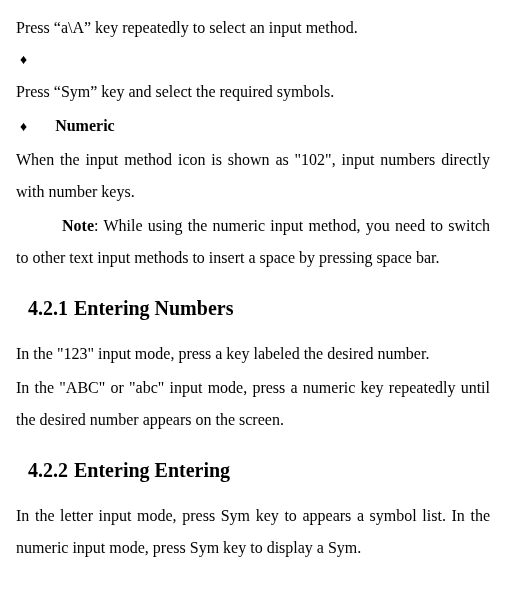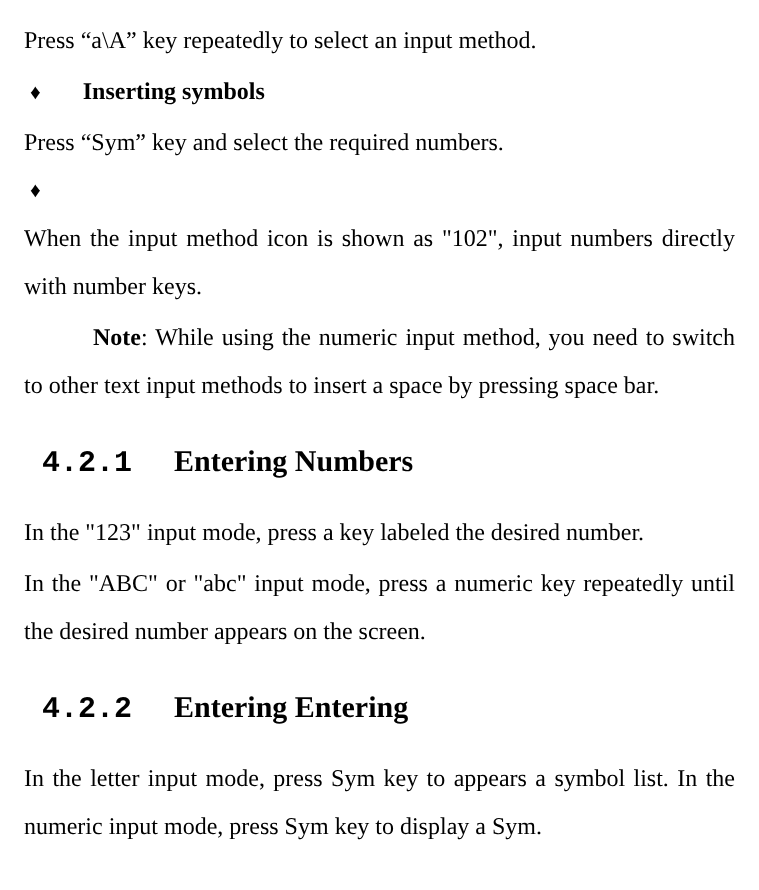--- a/index.html
+++ b/index.html
@@ -25,36 +25,36 @@
       margin-right: 28px;
       margin-left: 4px;
     }
     .bullet-text { font-weight: bold; }
     .note-label { font-weight: bold; margin-left: 46px; }
     .h3 {
       font-weight: bold;
       font-size: 20px;
       margin: 14px 0 10px 12px;
     }
-    .h3-num { margin-right: 28px; font-family: Liberation Mono, monospace; }
+    .h3-num { margin-right: 6px; }
   </style>
 </head>
 <body>
 
 <div class="para">Press “a\A” key repeatedly to select an input method.</div>
 
 <div class="bullet-line">
   <span class="diamond">♦</span>
-  <span class="bullet-text">Inserting symbols</span>
 </div>
 
-<div class="para">Press “Sym” key and select the required numbers.</div>
+<div class="para">Press “Sym” key and select the required symbols.</div>
 
 <div class="bullet-line">
   <span class="diamond">♦</span>
+  <span class="bullet-text">Numeric</span>
 </div>
 
 <div class="para justify">When the input method icon is shown as "102", input numbers directly with number keys.</div>
 
 <div class="para justify">
   <span class="note-label">Note</span><span>: While using the numeric input method, you need to switch to other text input methods to insert a space by pressing space bar.</span>
 </div>
 
 <div class="h3">
   <span class="h3-num">4.2.1</span><span>Entering Numbers</span>

